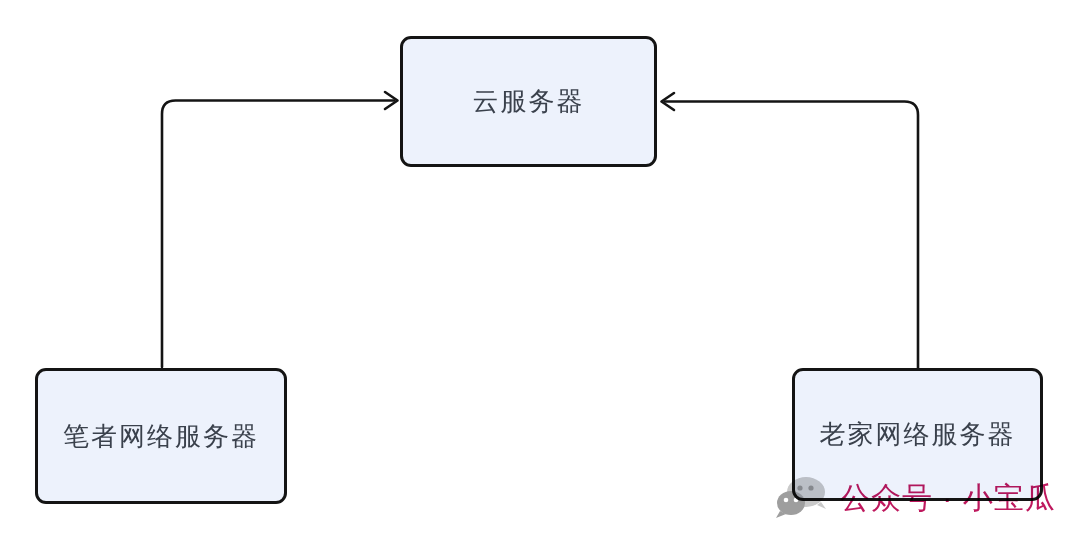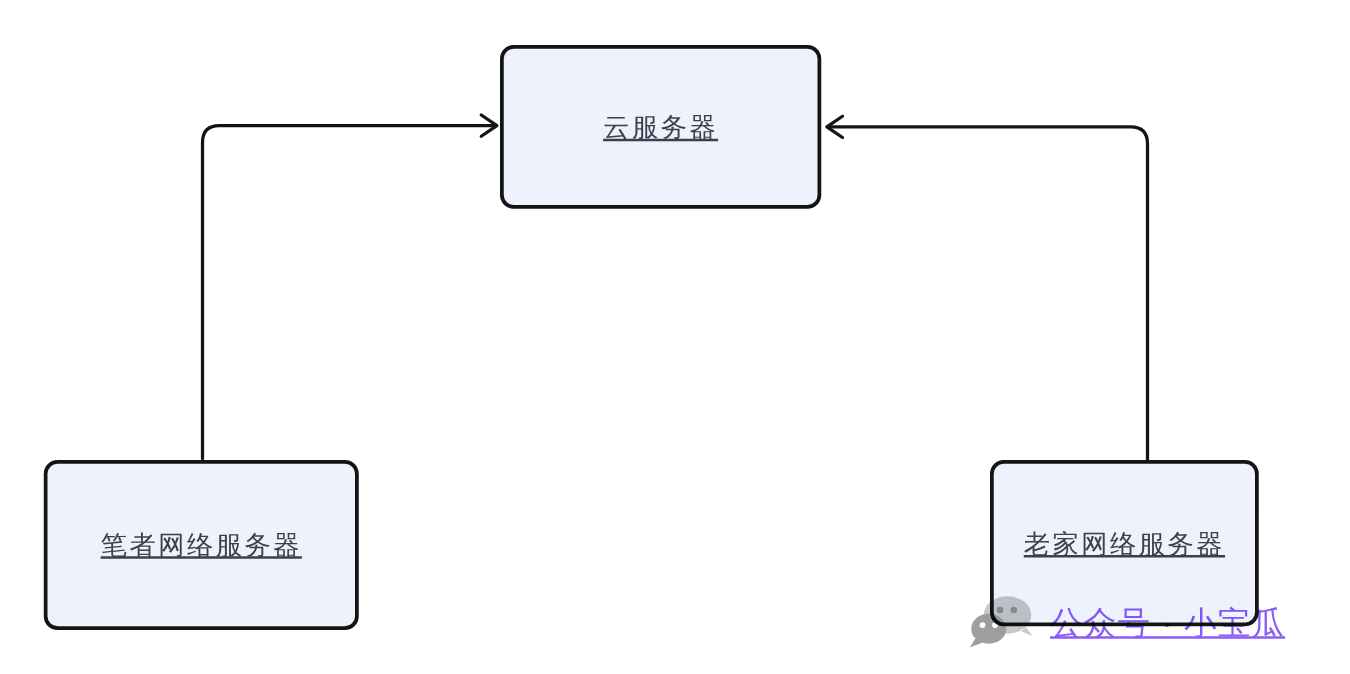--- a/index.html
+++ b/index.html
@@ -33,52 +33,50 @@
     position: absolute;
     box-sizing: border-box;
     background: #EDF2FC;
     border: 3px solid #141414;
     border-radius: 11px;
     display: flex;
     align-items: center;
     justify-content: center;
   }
   .node-label {
-    font-size: 21px;
+    font-size: 26px;
     letter-spacing: 2px;
     color: #3A414C;
     white-space: nowrap;
-    text-decoration: underline;
   }
   #node-cloud    { left: 400px; top: 36px;  width: 257px; height: 131px; }
   #node-author   { left: 35px;  top: 368px; width: 252px; height: 136px; }
-  #node-hometown { left: 792px; top: 368px; width: 215px; height: 133px; }
+  #node-hometown { left: 792px; top: 368px; width: 251px; height: 133px; }
 
   .watermark {
     position: absolute;
     left: 776px;
     top: 474px;
     height: 48px;
     display: flex;
     align-items: center;
     gap: 12px;
     mix-blend-mode: multiply;
     pointer-events: none;
   }
   .wm-icon {
     width: 52px;
     height: 44px;
     flex: 0 0 auto;
   }
   .watermark-text {
-    font-size: 26px;
+    font-size: 30px;
     letter-spacing: 1px;
-    color: #8b5cf6;
+    color: #be185d;
     white-space: nowrap;
-    text-decoration: underline;
   }
 </style>
 </head>
 <body>
 
 <div class="stage">
 
   <svg class="edges-layer" width="1080" height="539" viewBox="0 0 1080 539" aria-hidden="true">
 
     <path class="edge-path" d="M 162 367 L 162 114 Q 162 100.5 175.5 100.5 L 394 100.5"></path>

